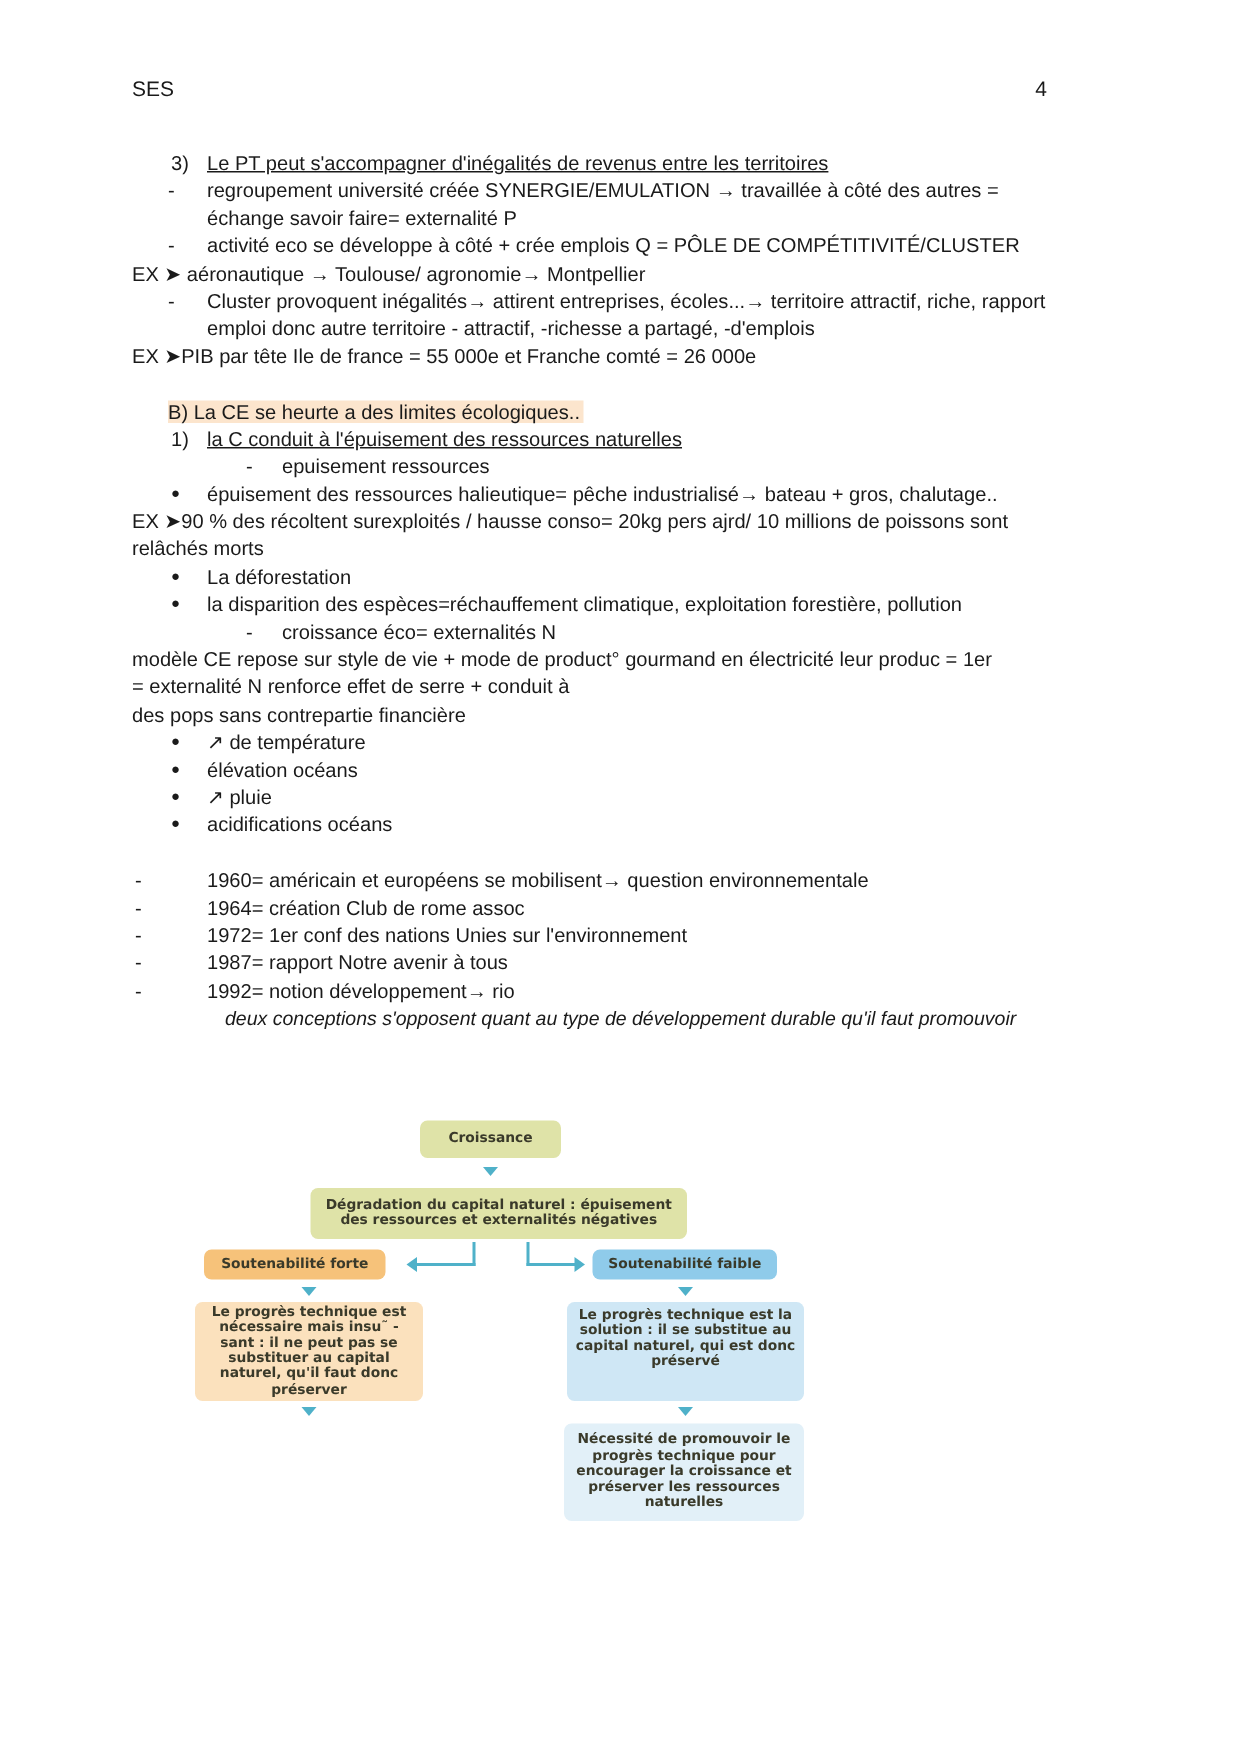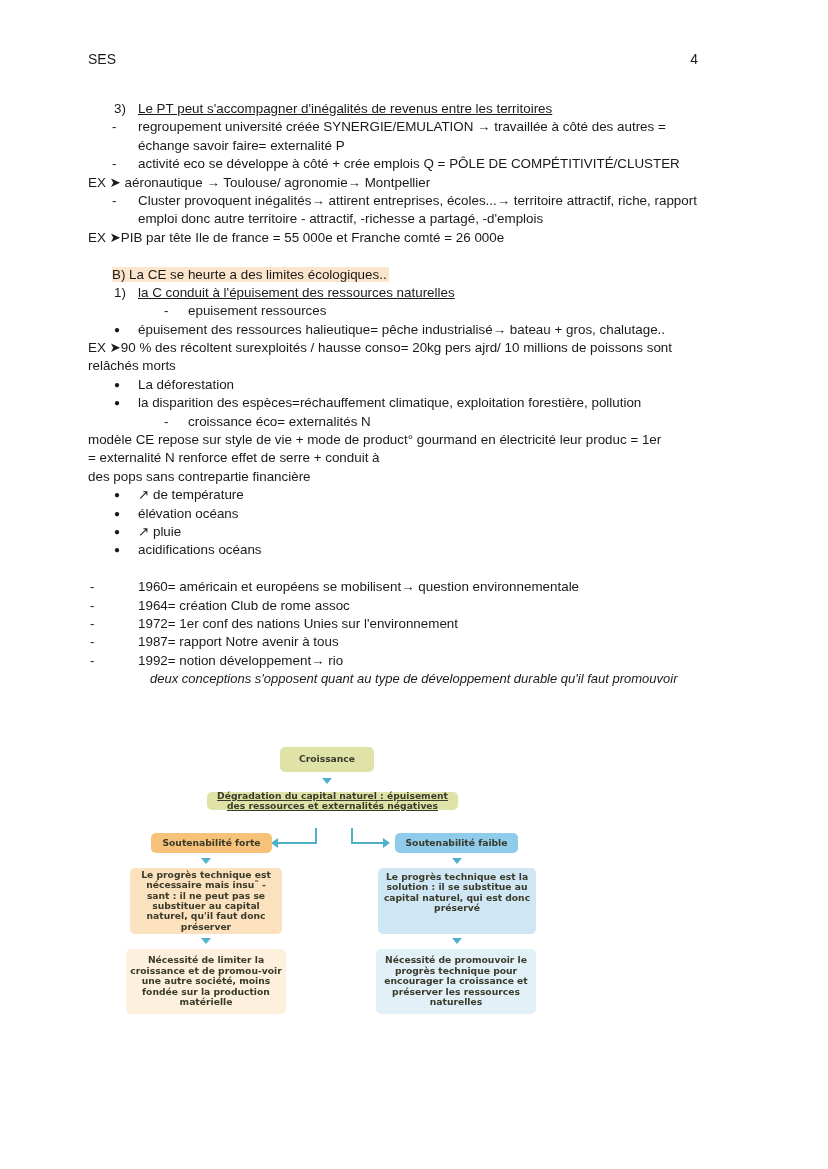--- a/index.html
+++ b/index.html
@@ -150,37 +150,36 @@
     <span class="marker" style="left:2px">-</span>
     <span>1992= notion développement→ rio</span>
   </div>
   <div class="line italic" style="padding-left:62px; font-size:13px;">deux conceptions s'opposent quant au type de développement durable qu'il faut promouvoir</div>
 </div>
 
 <div class="diagram">
   <div class="box green" style="left:160px; top:5px; width:94px; height:25px;">Croissance</div>
   <div class="arrow-down" style="left:202px; top:36px;"></div>
 
-  <div class="box green" style="left:87px; top:50px; width:251px; height:18px;text-decoration:underline;">Dégradation du capital naturel : épuisement des ressources et externalités négatives</div>
+  <div class="box green" style="left:87px; top:50px; width:251px; height:34px;">Dégradation du capital naturel : épuisement des ressources et externalités négatives</div>
 
   <div class="vline" style="left:195px; top:86px; height:16px;"></div>
   <div class="hline" style="left:158px; top:100px; width:39px;"></div>
   <div class="arrow-left" style="left:151px; top:96px;"></div>
 
   <div class="vline" style="left:231px; top:86px; height:16px;"></div>
   <div class="hline" style="left:231px; top:100px; width:33px;"></div>
   <div class="arrow-right" style="left:263px; top:96px;"></div>
 
-  <div class="box orange" style="left:31px; top:91px; width:121px; height:20px;">Soutenabilité forte</div>
+  <div class="box orange" style="left:16px; top:91px; width:121px; height:20px;">Soutenabilité forte</div>
   <div class="box blue" style="left:275px; top:91px; width:123px; height:20px;">Soutenabilité faible</div>
 
   <div class="arrow-down" style="left:81px; top:116px;"></div>
   <div class="arrow-down" style="left:332px; top:116px;"></div>
 
   <div class="box peach" style="left:10px; top:126px; width:152px; height:66px;">Le progrès technique est nécessaire mais insu˜ - sant : il ne peut pas se substituer au capital naturel, qu'il faut donc préserver</div>
   <div class="box blue-light" style="left:258px; top:126px; width:158px; height:66px; align-items:flex-start; padding-top:4px;">Le progrès technique est la solution : il se substitue au capital naturel, qui est donc préservé</div>
 
   <div class="arrow-down" style="left:81px; top:196px;"></div>
   <div class="arrow-down" style="left:332px; top:196px;"></div>
 
-  <div class="box peach-light" style="left:6px; top:207px; width:160px; height:65px;">Nécessité de limiter la croissance et de promou-voir une autre société, moins fondée sur la production matérielle</div>
   <div class="box blue-pale" style="left:256px; top:207px; width:160px; height:65px;">Nécessité de promouvoir le progrès technique pour encourager la croissance et préserver les ressources naturelles</div>
 </div>
 
 </body></html>

